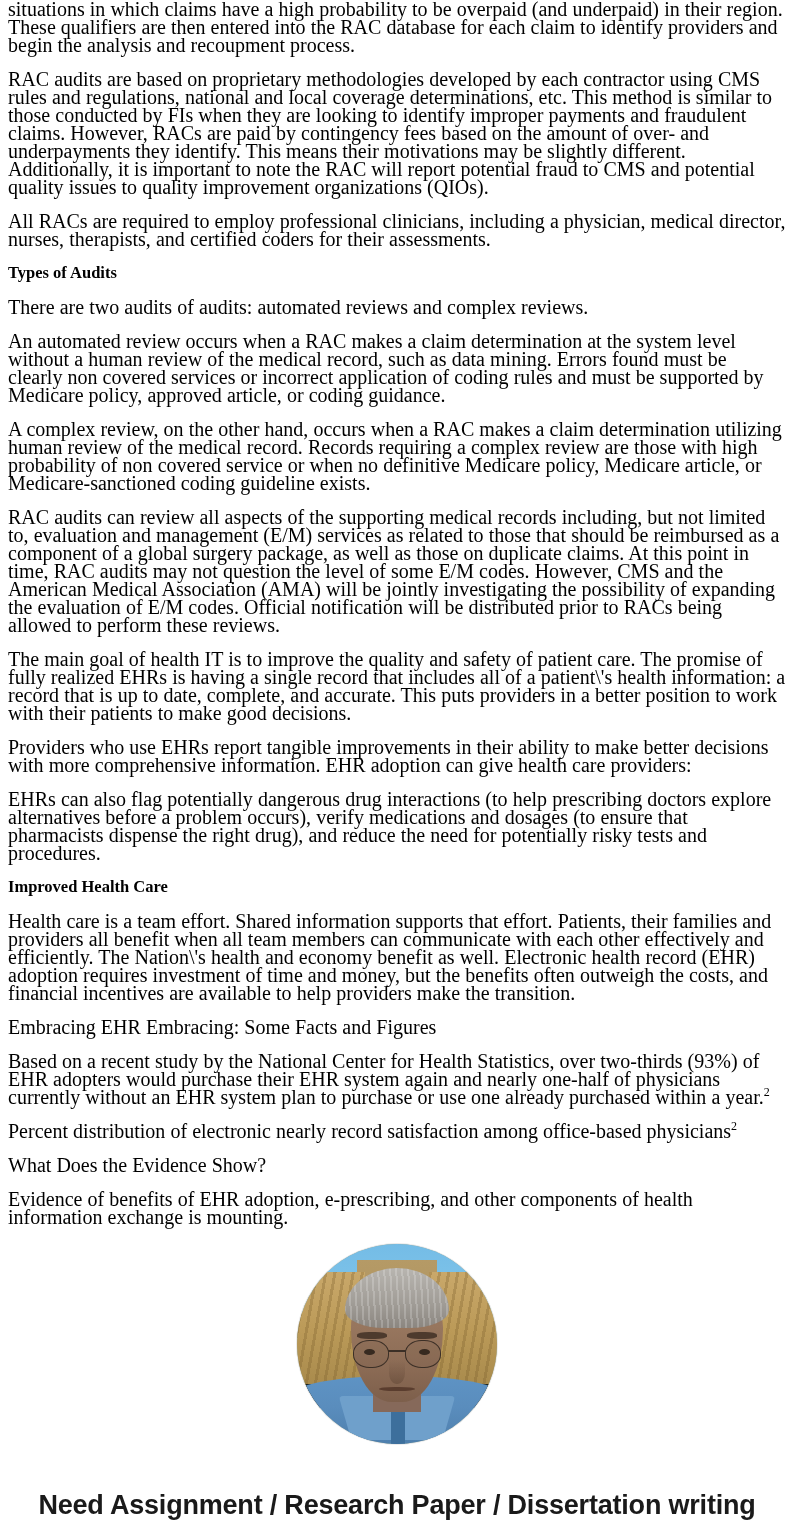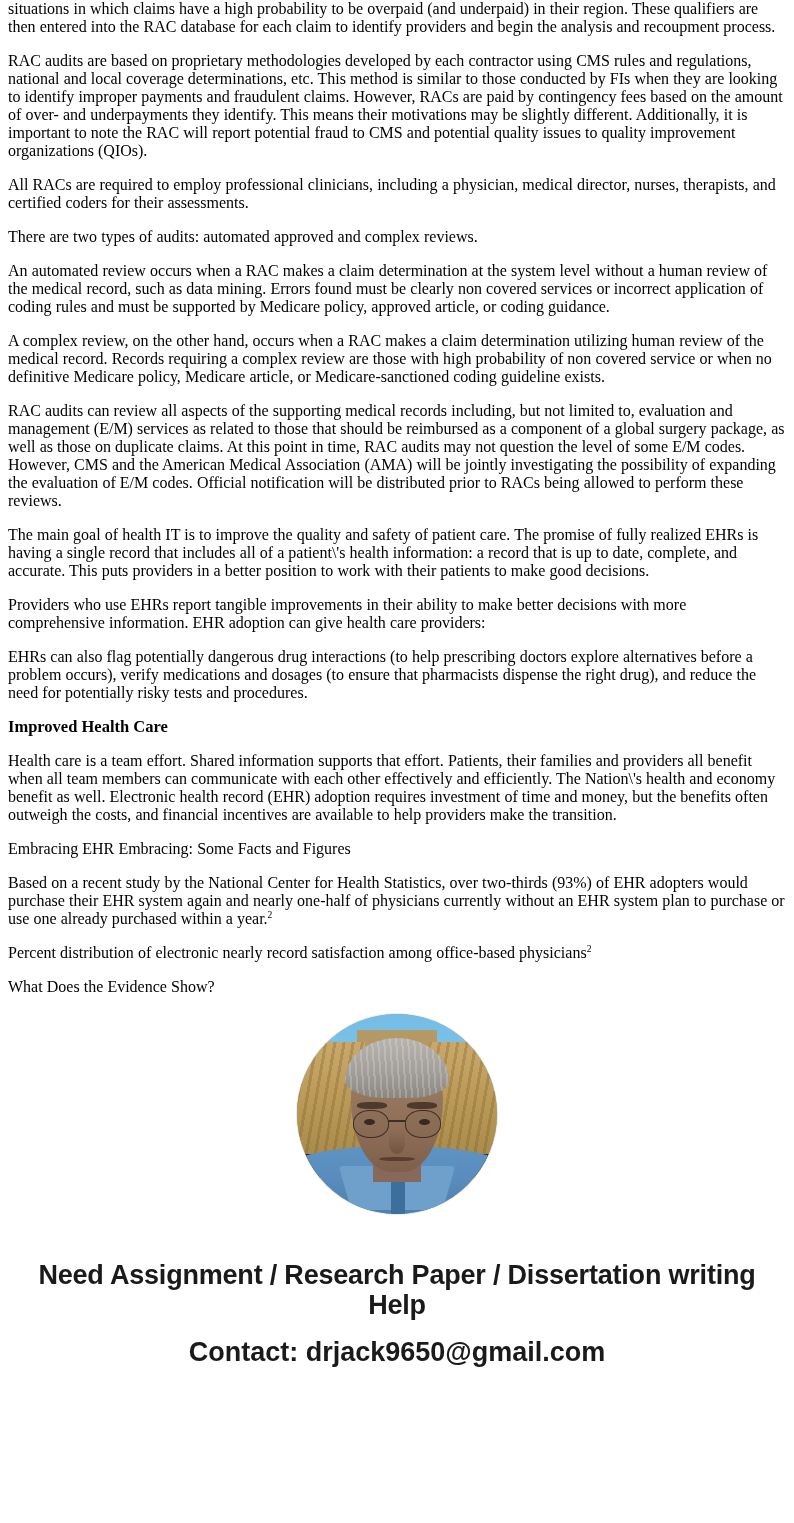--- a/index.html
+++ b/index.html
@@ -13,21 +13,21 @@
     font-family: "Liberation Serif", "DejaVu Serif", serif;
     color: #000000;
     -webkit-font-smoothing: antialiased;
   }
   .doc {
     width: 794px;
     box-sizing: border-box;
     padding: 0 8px;
   }
   .para {
-    font-size: 16px;
+    font-size: 20px;
     line-height: 18px;
     margin: 0 0 16px 0;
     text-align: left;
     word-spacing: 0.1px;
   }
   .para:first-child {
     margin-top: 0;
   }
   .heading {
     font-size: 16.5px;
@@ -229,33 +229,35 @@
     margin-top: 17px;
   }
 </style>
 </head>
 <body>
 
 <div class="doc" id="doc-root">
     <div class="para">situations in which claims have a high probability to be overpaid (and underpaid) in their region. These qualifiers are then entered into the RAC database for each claim to identify providers and begin the analysis and recoupment process.</div>
     <div class="para">RAC audits are based on proprietary methodologies developed by each contractor using CMS rules and regulations, national and local coverage determinations, etc. This method is similar to those conducted by FIs when they are looking to identify improper payments and fraudulent claims. However, RACs are paid by contingency fees based on the amount of over- and underpayments they identify. This means their motivations may be slightly different. Additionally, it is important to note the RAC will report potential fraud to CMS and potential quality issues to quality improvement organizations (QIOs).</div>
     <div class="para">All RACs are required to employ professional clinicians, including a physician, medical director, nurses, therapists, and certified coders for their assessments.</div>
-    <div class="para">There are two types of audits: automated approved and complex reviews.</div>
+    <div class="heading">Types of Audits</div>
+    <div class="para">There are two audits of audits: automated reviews and complex reviews.</div>
     <div class="para">An automated review occurs when a RAC makes a claim determination at the system level without a human review of the medical record, such as data mining. Errors found must be clearly non covered services or incorrect application of coding rules and must be supported by Medicare policy, approved article, or coding guidance.</div>
     <div class="para">A complex review, on the other hand, occurs when a RAC makes a claim determination utilizing human review of the medical record. Records requiring a complex review are those with high probability of non covered service or when no definitive Medicare policy, Medicare article, or Medicare-sanctioned coding guideline exists.</div>
     <div class="para">RAC audits can review all aspects of the supporting medical records including, but not limited to, evaluation and management (E/M) services as related to those that should be reimbursed as a component of a global surgery package, as well as those on duplicate claims. At this point in time, RAC audits may not question the level of some E/M codes. However, CMS and the American Medical Association (AMA) will be jointly investigating the possibility of expanding the evaluation of E/M codes. Official notification will be distributed prior to RACs being allowed to perform these reviews.</div>
     <div class="para">The main goal of health IT is to improve the quality and safety of patient care. The promise of fully realized EHRs is having a single record that includes all of a patient\'s health information: a record that is up to date, complete, and accurate. This puts providers in a better position to work with their patients to make good decisions.</div>
     <div class="para">Providers who use EHRs report tangible improvements in their ability to make better decisions with more comprehensive information. EHR adoption can give health care providers:</div>
     <div class="para"><span>EHRs can also flag </span><b>potentially dangerous drug interactions</b><span> (to help prescribing doctors explore alternatives before a problem occurs), </span><b>verify medications and dosages</b><span> (to ensure that pharmacists dispense the right drug), and </span><b>reduce the need for potentially risky tests and procedures</b><span>.</span></div>
     <div class="heading">Improved Health Care</div>
     <div class="para">Health care is a team effort. Shared information supports that effort. Patients, their families and providers all benefit when all team members can communicate with each other effectively and efficiently. The Nation\'s health and economy benefit as well. Electronic health record (EHR) adoption requires investment of time and money, but the benefits often outweigh the costs, and financial incentives are available to help providers make the transition.</div>
     <div class="para">Embracing EHR Embracing: Some Facts and Figures</div>
     <div class="para"><span>Based on a recent study by the National Center for Health Statistics, over two-thirds (93%) of EHR adopters would purchase their EHR system again and nearly one-half of physicians currently without an EHR system plan to purchase or use one already purchased within a year.</span><sup>2</sup></div>
     <div class="para"><span>Percent distribution of electronic nearly record satisfaction among office-based physicians</span><sup>2</sup></div>
     <div class="para">What Does the Evidence Show?</div>
+    <div class="para">Evidence of benefits of EHR adoption, e-prescribing, and other components of health information exchange is mounting.</div>
   </div>
 
 <div class="avatar-block">
   <div class="avatar">
     <div class="av-sky"></div>
     <div class="av-wallmid"></div>
     <div class="av-wallL"></div>
     <div class="av-wallR"></div>
     <div class="av-darkband"></div>
     <div class="av-shirt"></div>

